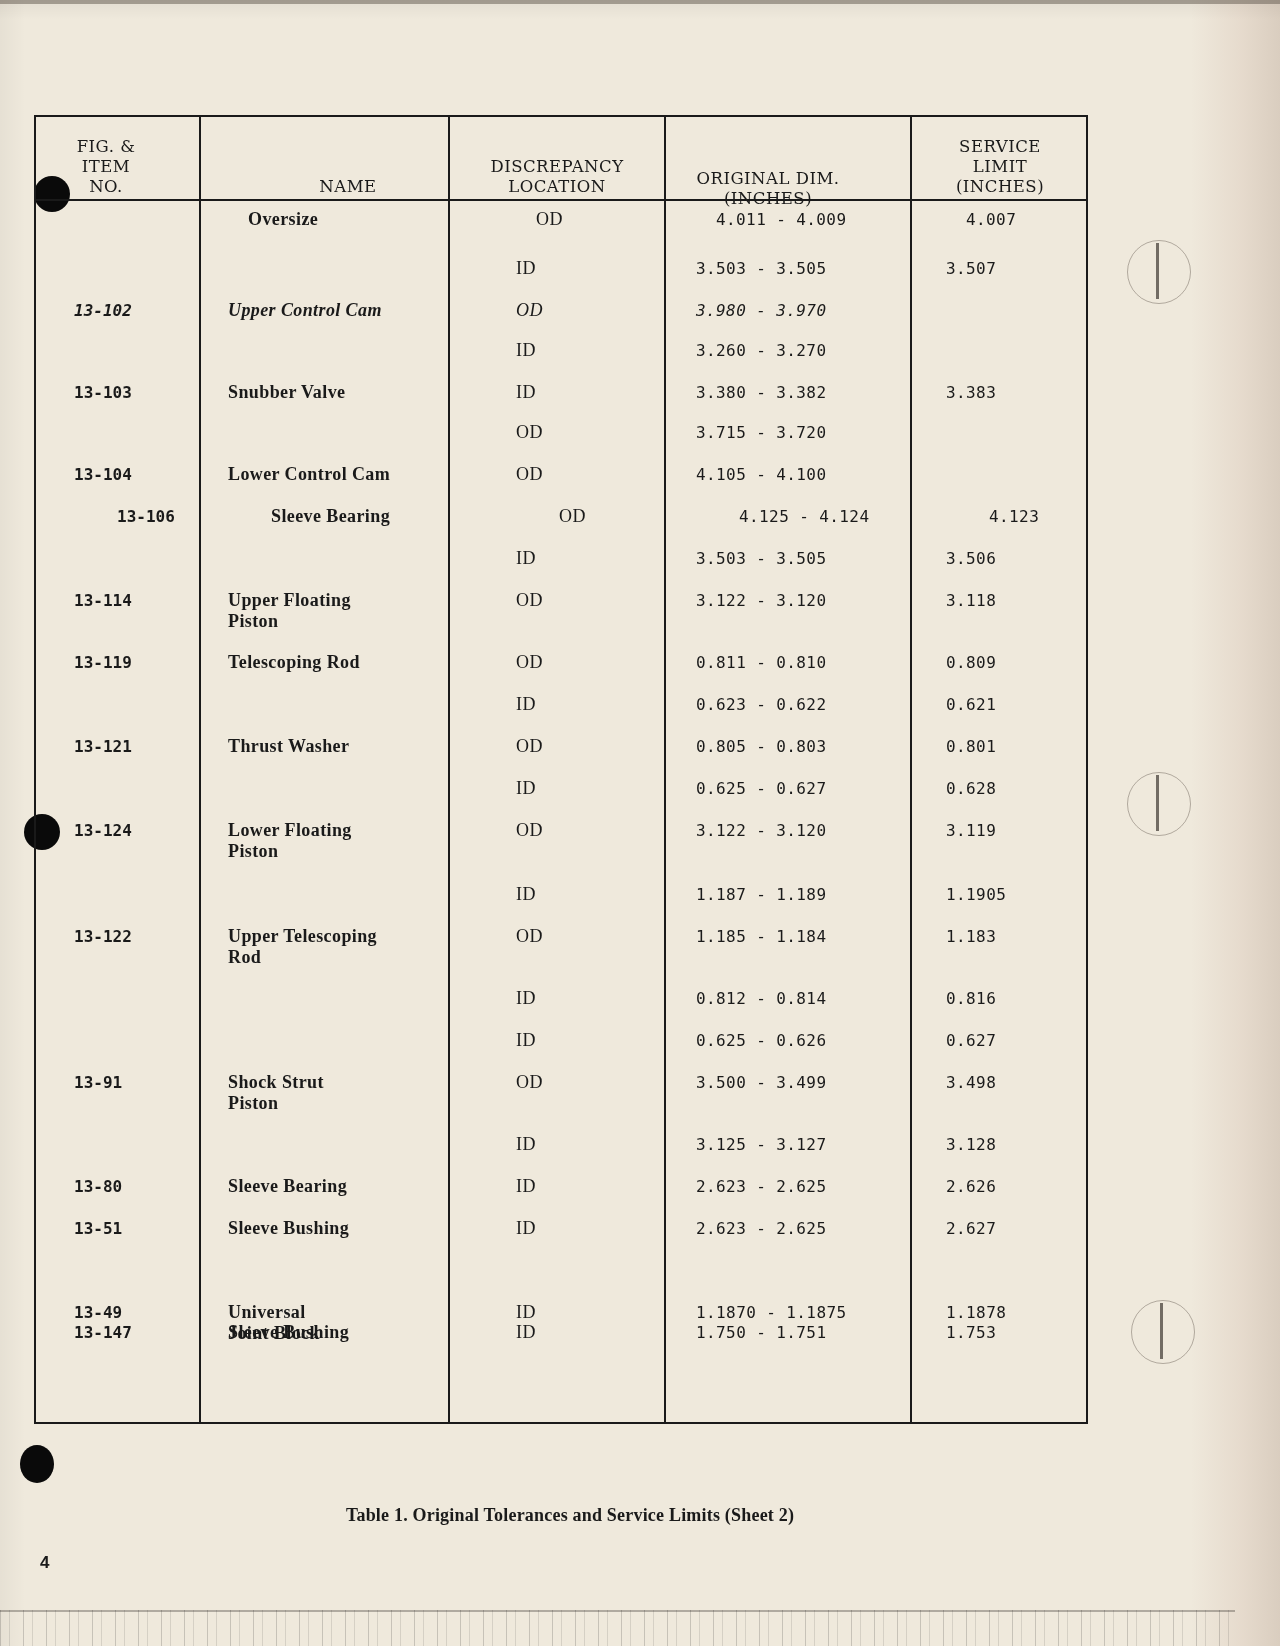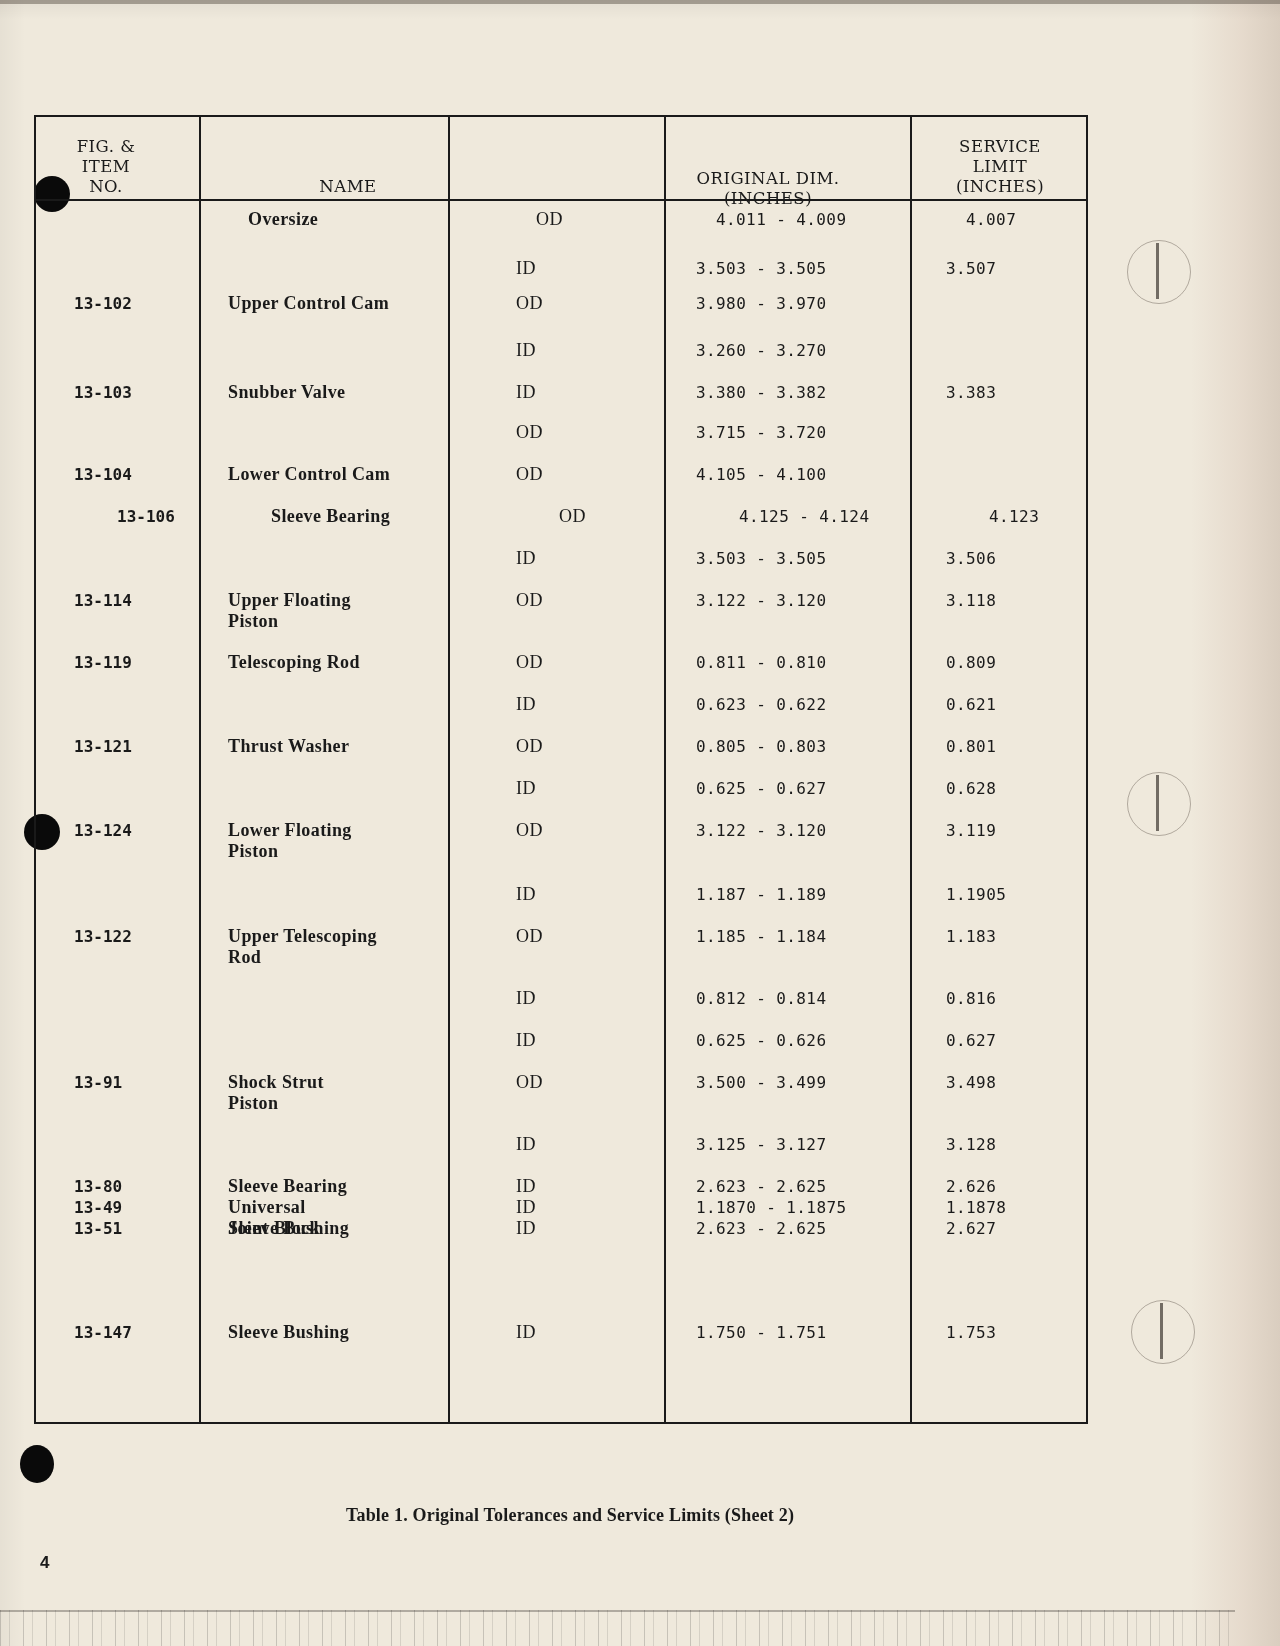--- a/index.html
+++ b/index.html
@@ -63,20 +63,22 @@
   <div class="vline" style="left:163px;"></div>
   <div class="vline" style="left:412px;"></div>
   <div class="vline" style="left:628px;"></div>
   <div class="vline" style="left:874px;"></div>
   <div class="header-rule"></div>
 
   <div class="th" style="left:10px;width:120px;top:20px;">FIG. &amp;
 ITEM
 NO.</div>
   <div class="th" style="left:165px;width:294px;top:60px;">NAME</div>
+  <div class="th" style="left:414px;width:214px;top:40px;">DISCREPANCY
+LOCATION</div>
   <div class="th" style="left:630px;width:204px;top:52px;">ORIGINAL DIM.
 (INCHES)</div>
   <div class="th" style="left:876px;width:176px;top:20px;">SERVICE
 LIMIT
 (INCHES)</div>
 
   <div id="rows">
       <div class="row" style="top: 92px; margin-left: 20px;">
         <span class="cell c-item"></span>
         <span class="cell c-name">Oversize</span>
@@ -84,21 +86,21 @@
         <span class="cell c-dim">4.011 - 4.009</span>
         <span class="cell c-svc">4.007</span>
       </div>
       <div class="row" style="top: 141px;">
         <span class="cell c-item"></span>
         <span class="cell c-name"></span>
         <span class="cell c-loc">ID</span>
         <span class="cell c-dim">3.503 - 3.505</span>
         <span class="cell c-svc">3.507</span>
       </div>
-      <div class="row" style="top: 176px;">
+      <div class="row" style="top: 183px; font-style: italic;">
         <span class="cell c-item">13-102</span>
         <span class="cell c-name">Upper Control Cam</span>
         <span class="cell c-loc">OD</span>
         <span class="cell c-dim">3.980 - 3.970</span>
         <span class="cell c-svc"></span>
       </div>
       <div class="row" style="top: 223px;">
         <span class="cell c-item"></span>
         <span class="cell c-name"></span>
         <span class="cell c-loc">ID</span>
@@ -235,21 +237,21 @@
         <span class="cell c-dim">2.623 - 2.625</span>
         <span class="cell c-svc">2.626</span>
       </div>
       <div class="row" style="top: 1101px;">
         <span class="cell c-item">13-51</span>
         <span class="cell c-name">Sleeve Bushing</span>
         <span class="cell c-loc">ID</span>
         <span class="cell c-dim">2.623 - 2.625</span>
         <span class="cell c-svc">2.627</span>
       </div>
-      <div class="row" style="top: 1080px; padding-left: 40px;">
+      <div class="row" style="top: 1185px; padding-left: 40px;">
         <span class="cell c-item">13-49</span>
         <span class="cell c-name">Universal
 Joint Block</span>
         <span class="cell c-loc">ID</span>
         <span class="cell c-dim">1.1870 - 1.1875</span>
         <span class="cell c-svc">1.1878</span>
       </div>
       <div class="row" style="top: 1205px;">
         <span class="cell c-item">13-147</span>
         <span class="cell c-name">Sleeve Bushing</span>

